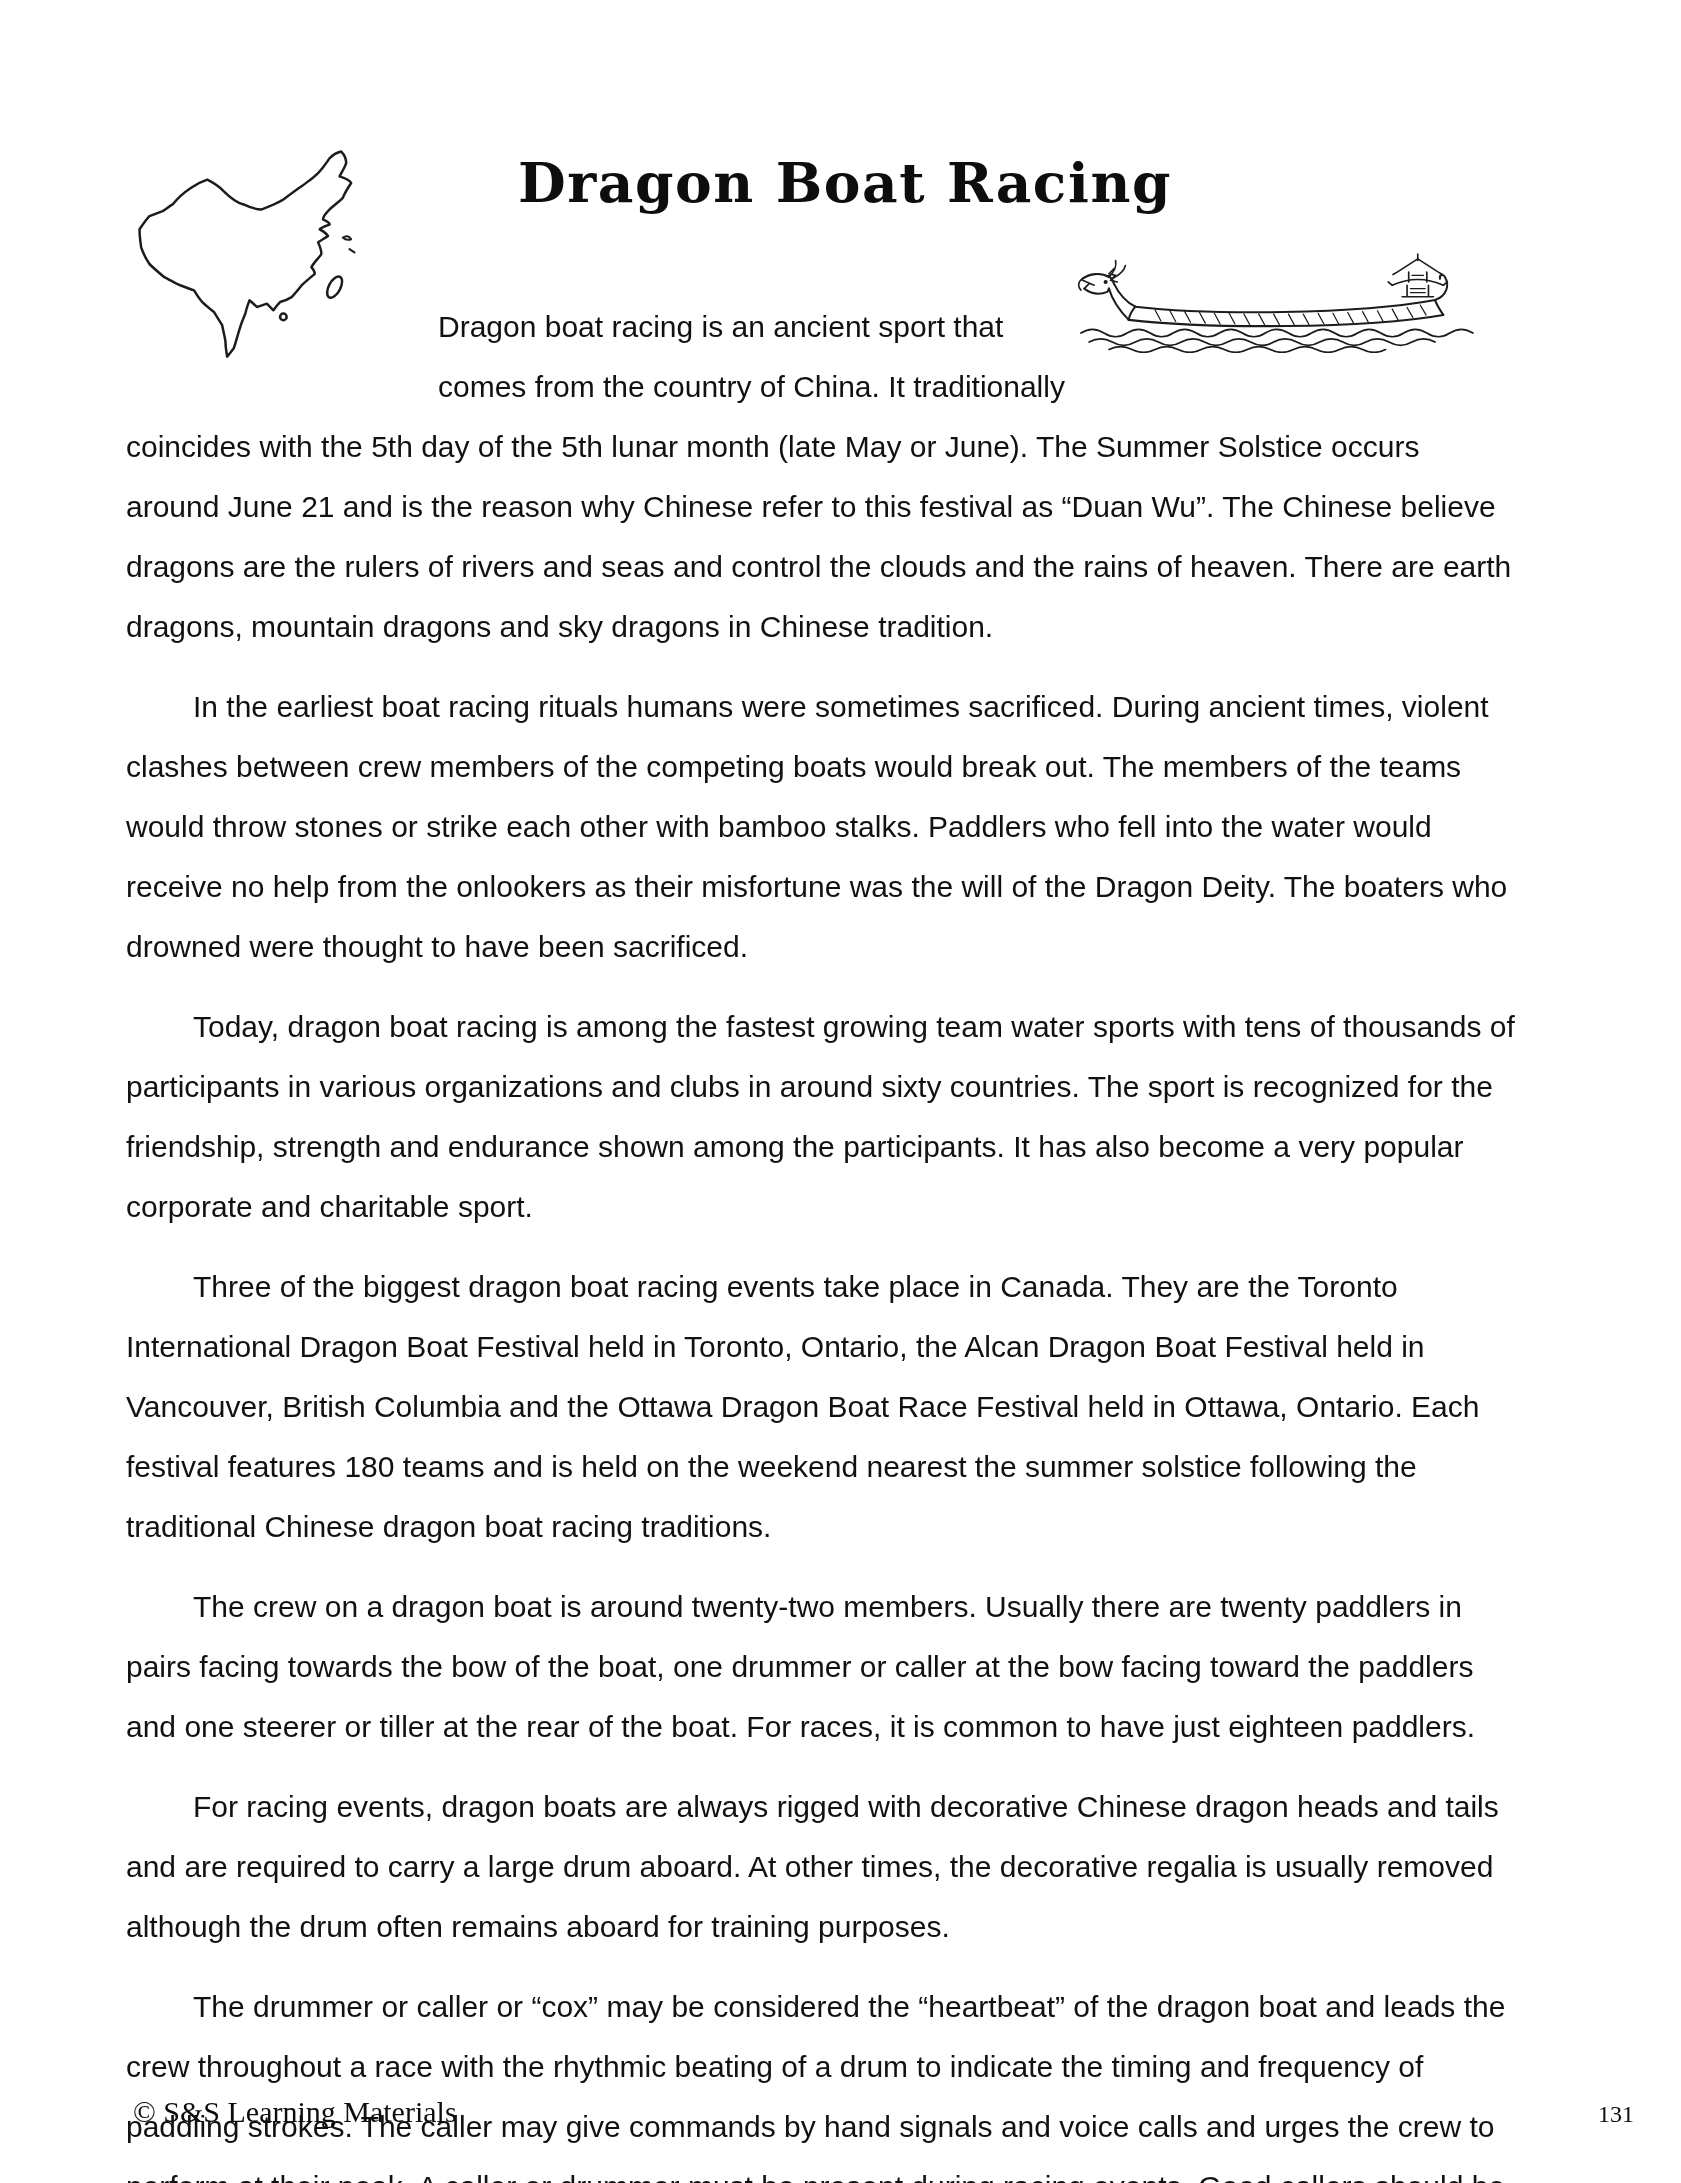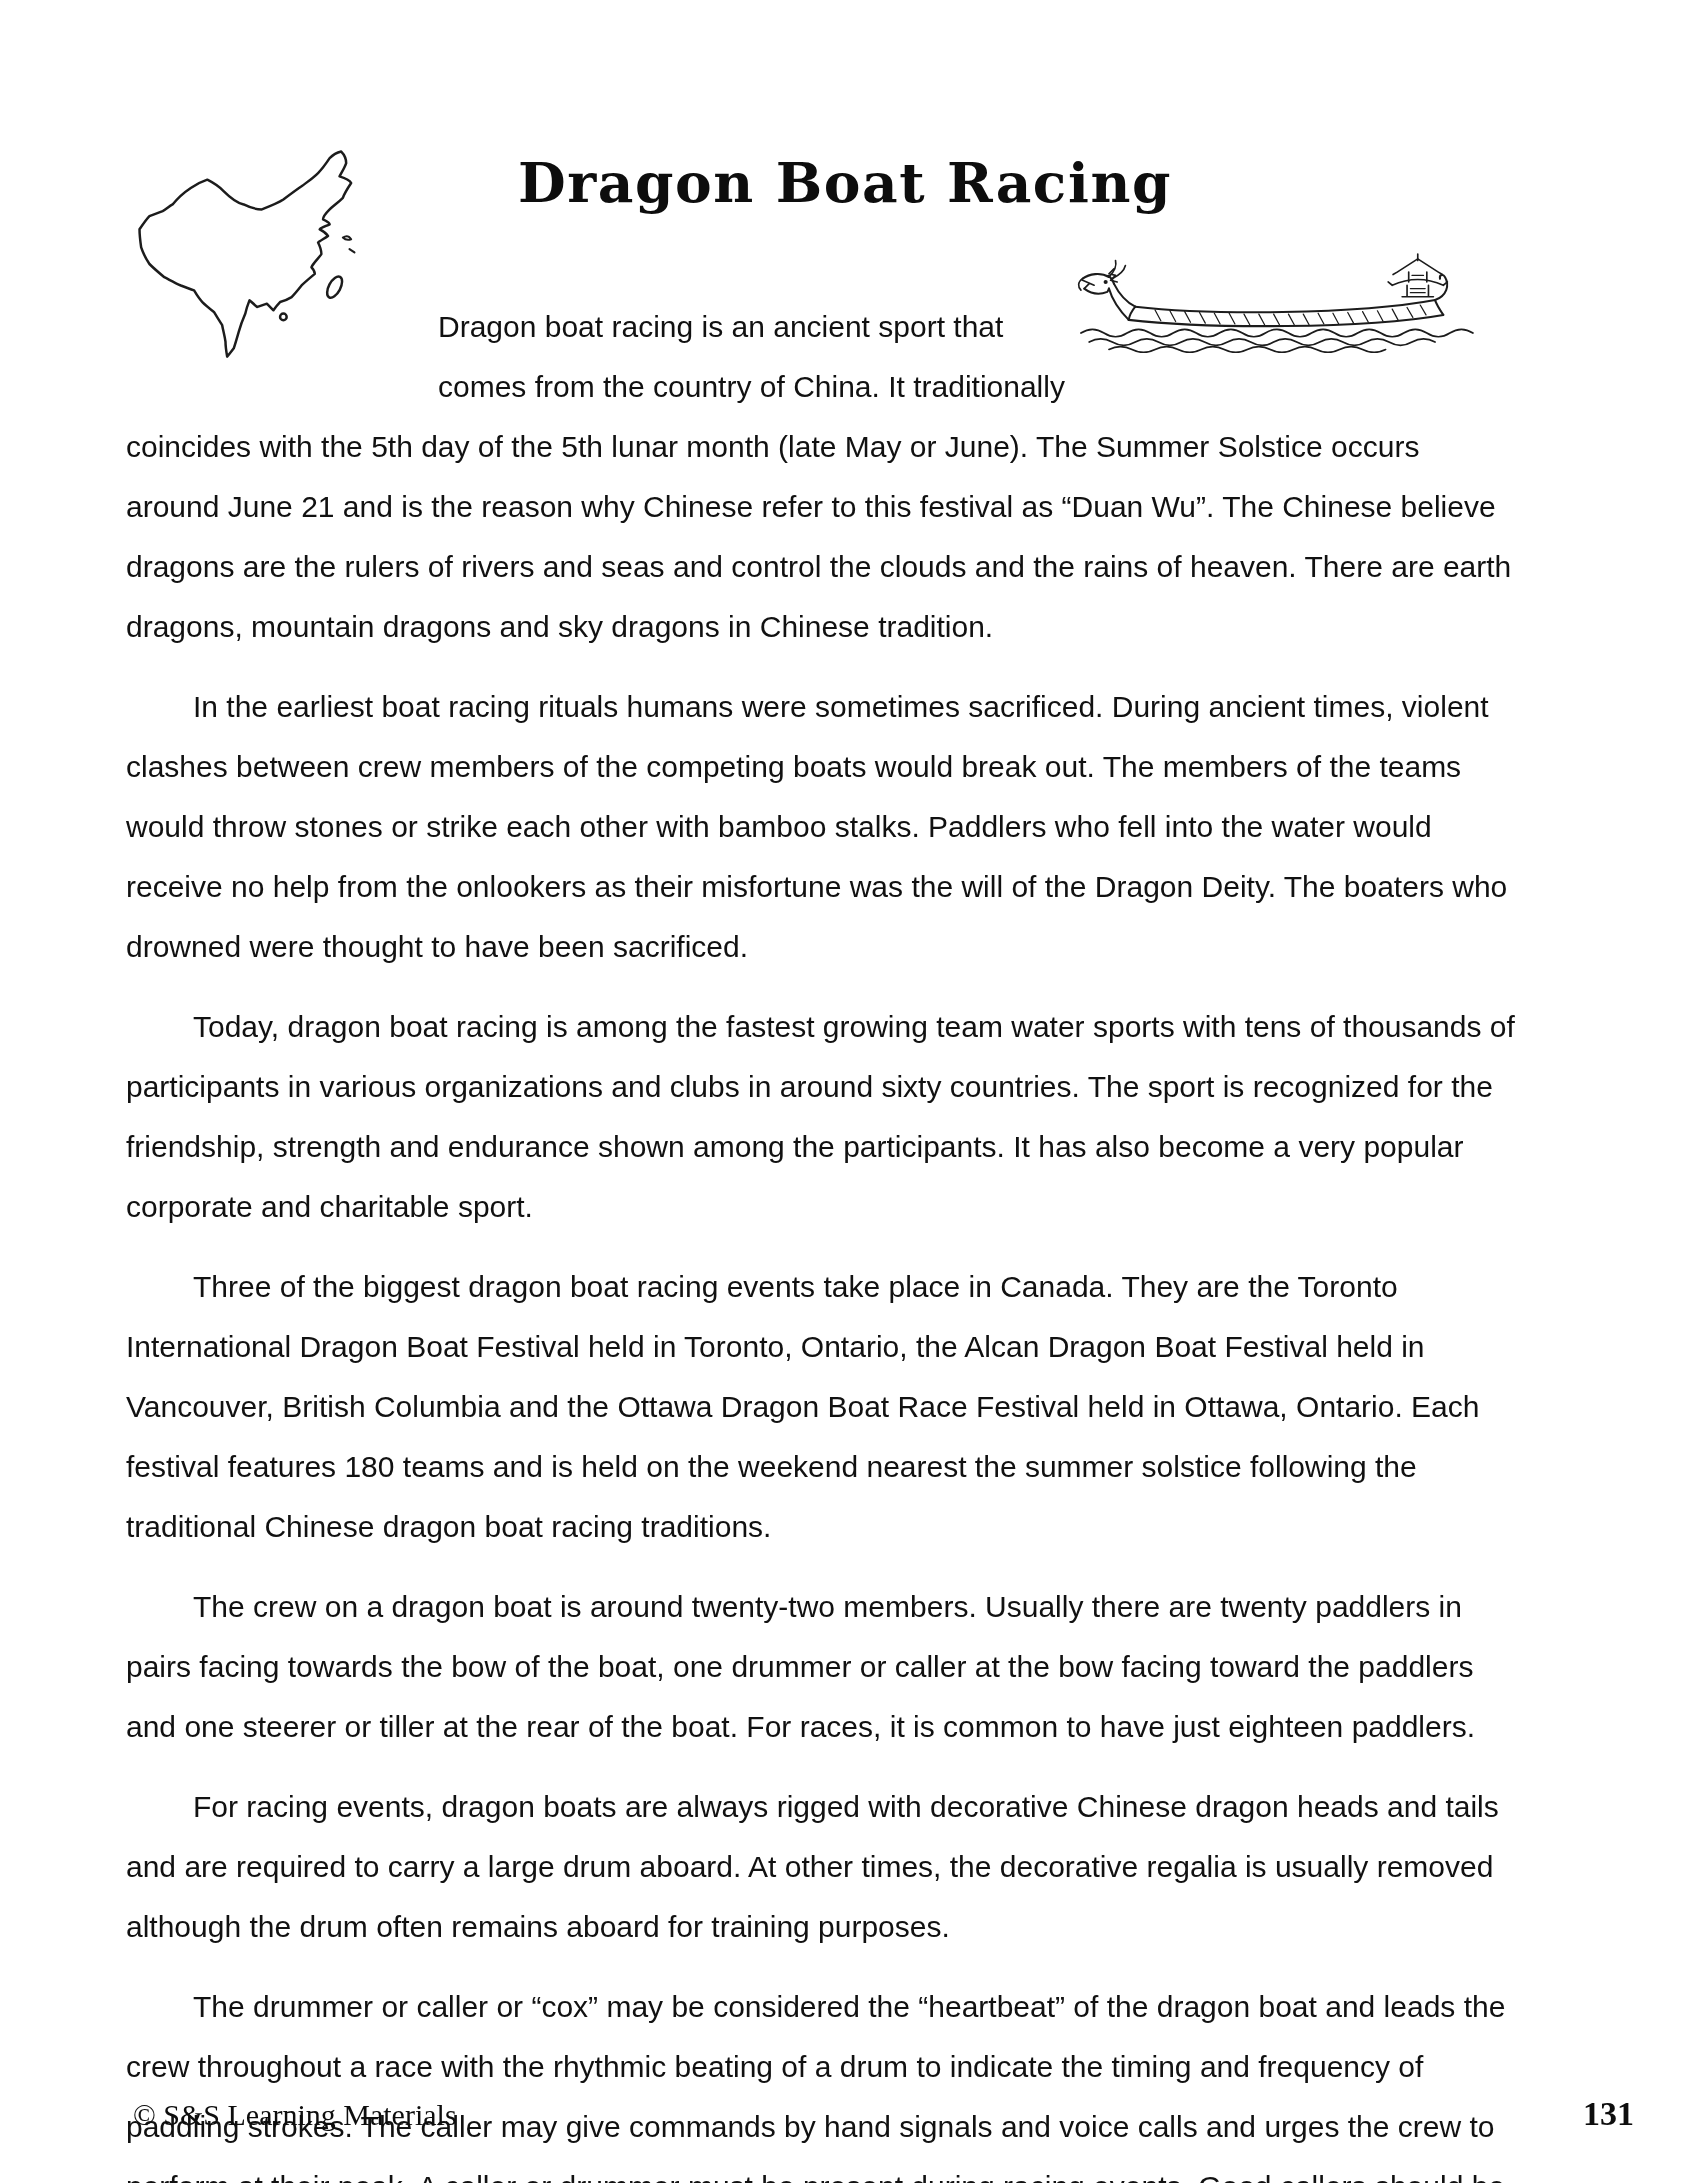--- a/index.html
+++ b/index.html
@@ -79,22 +79,22 @@
     align-items: baseline;
     font-family: "Liberation Serif", serif;
     color: #0d0d0d;
   }
   .footer .side {
     font-weight: normal;
     font-size: 30px;
     margin-left: 8px;
   }
   .footer .num {
-    font-weight: bold;
-    font-size: 34px;
+    font-weight: normal;
+    font-size: 24px;
     text-align: right;
   }
   svg .ink {
     stroke: #1c1c1c;
     fill: none;
     stroke-linecap: round;
     stroke-linejoin: round;
   }
 </style>
 </head>

